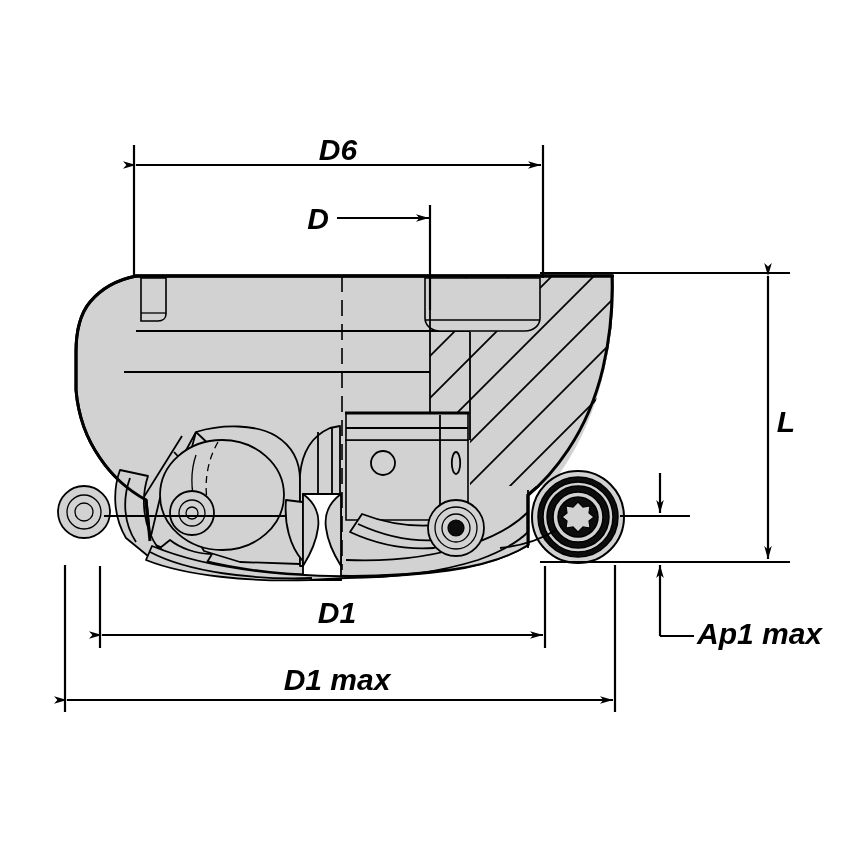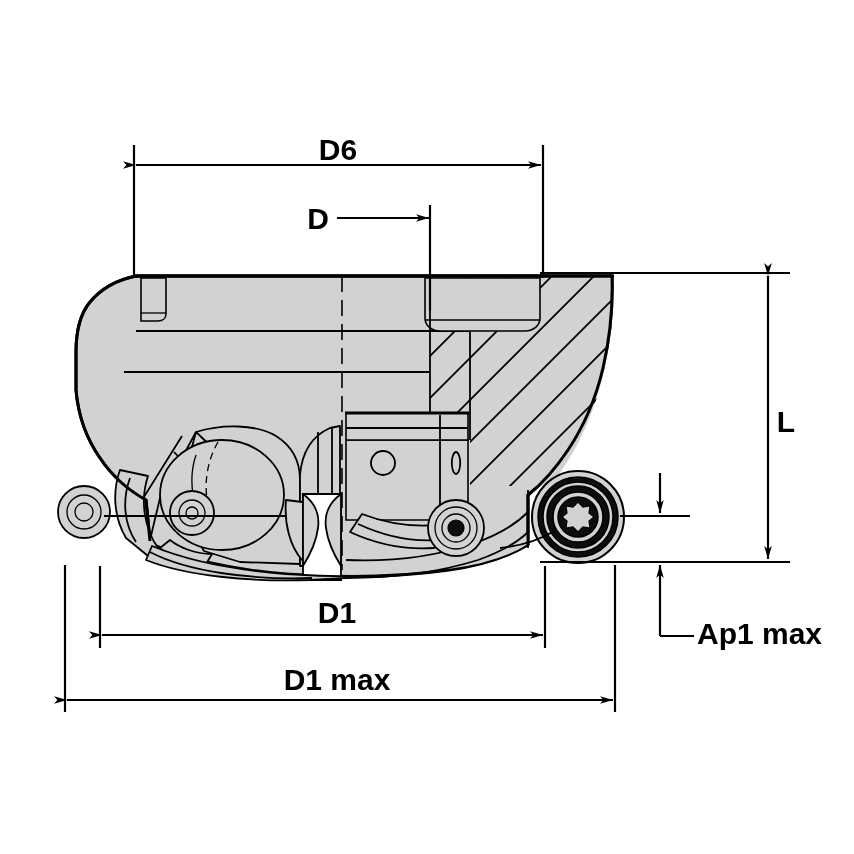--- a/index.html
+++ b/index.html
@@ -11,20 +11,21 @@
     width: 854px;
     height: 854px;
     overflow: hidden;
     font-family: "Liberation Sans", sans-serif;
   }
   #drawing-root {
     position: relative;
     width: 854px;
     height: 854px;
     background: #ffffff;
+    font-style: italic;
   }
   svg#technical-drawing {
     display: block;
     width: 854px;
     height: 854px;
   }
   .dim-text {
     font-family: "Liberation Sans", sans-serif;
     font-size: 30px;
     font-weight: bold;

